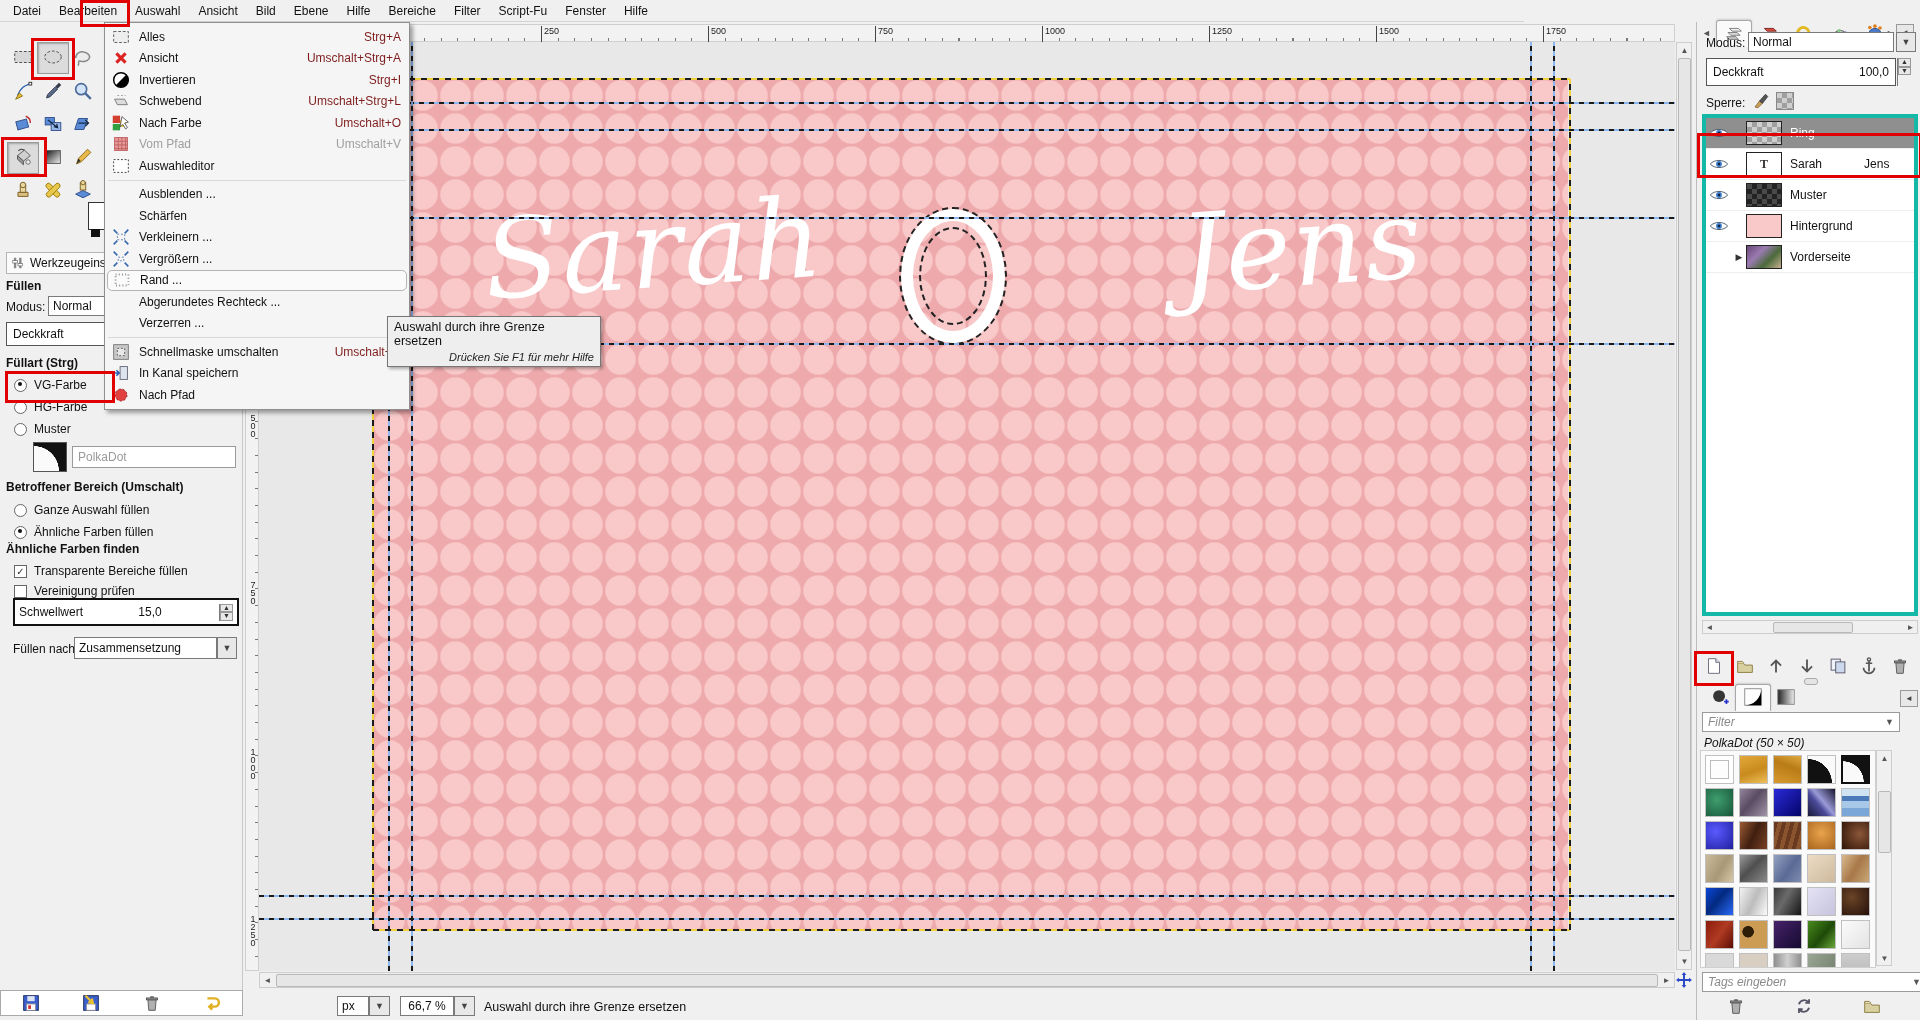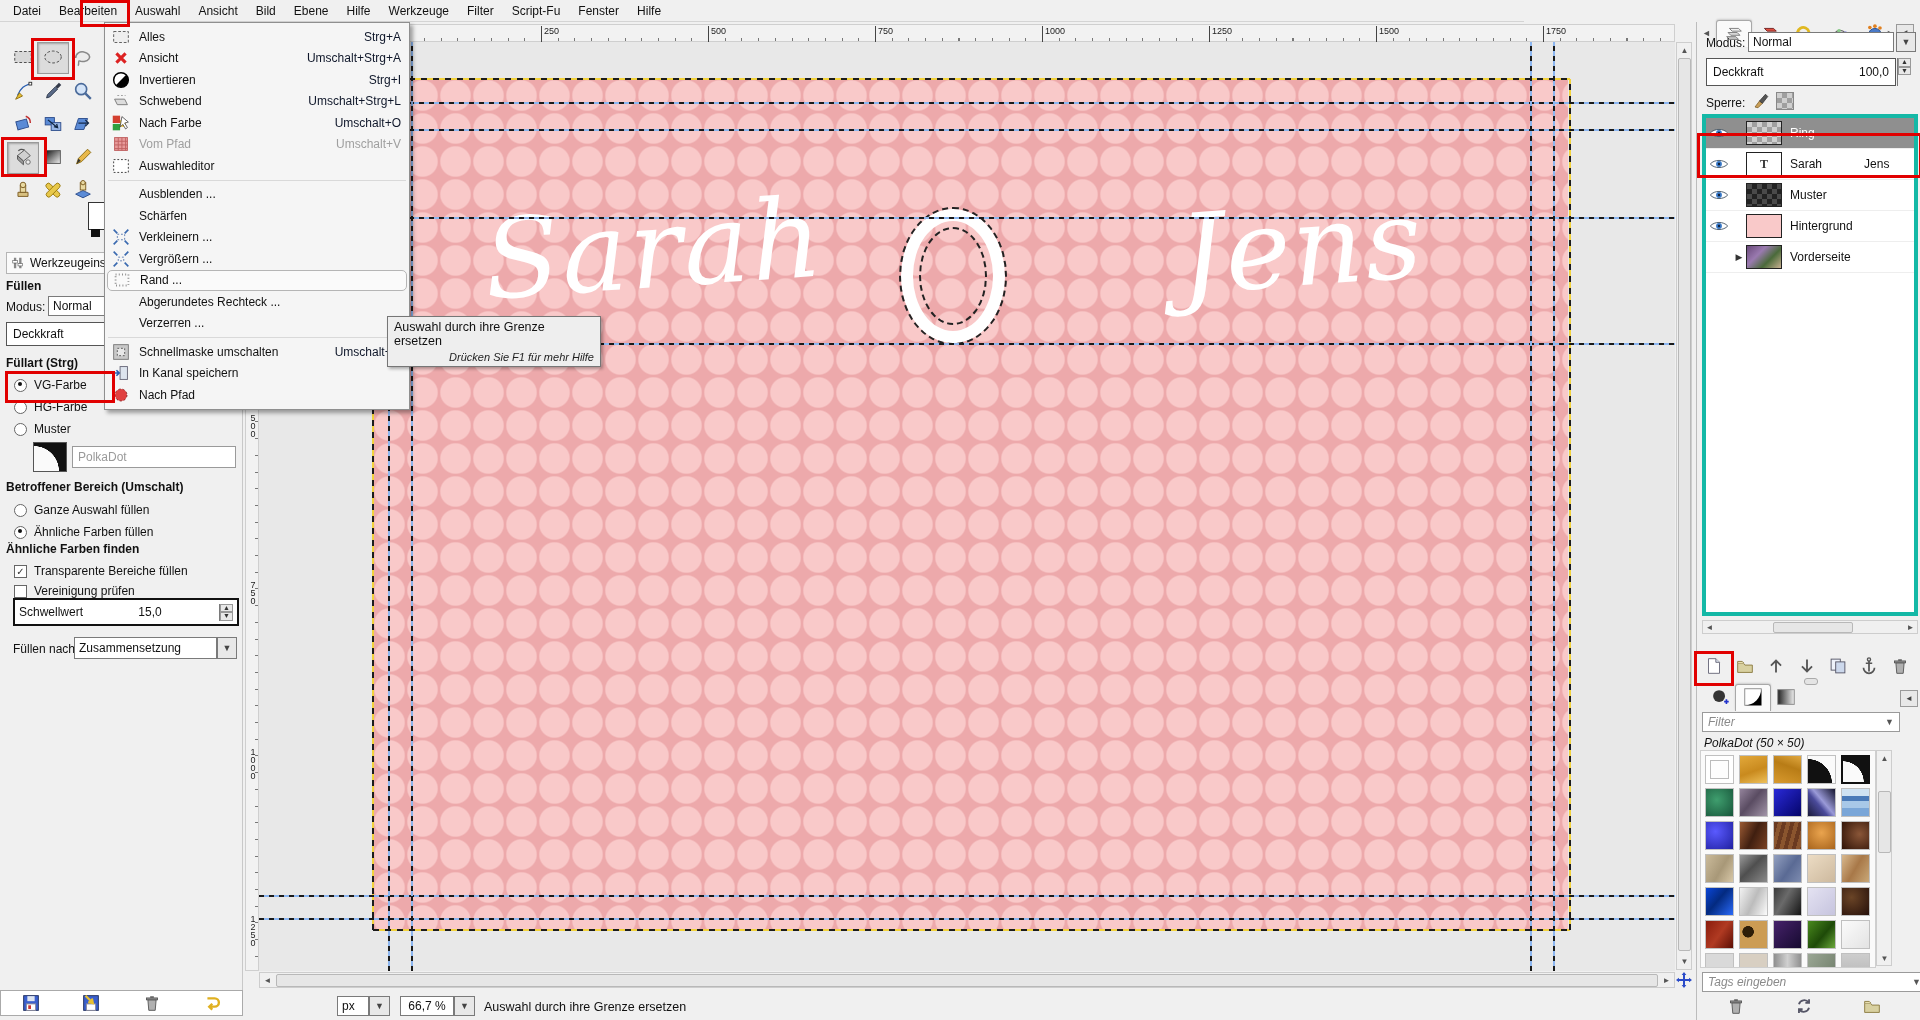--- a/index.html
+++ b/index.html
@@ -9,21 +9,21 @@
   
   #menubar{left:0;top:0;width:1524px;height:22px;background:#f0f0f0;border-bottom:1px solid #d4d4d4;
            display:flex;align-items:center;padding-left:4px;box-sizing:border-box;}
   .mb-item{padding:3px 9px;cursor:default;}
   
   #select-menu{left:104px;top:22px;width:306px;background:#f5f5f5;border:1px solid #8f8f8f;
                box-shadow:3px 3px 4px rgba(0,0,0,.35);z-index:40;padding:3px 2px;box-sizing:border-box;}
   .menu-item{height:21.5px;display:flex;align-items:center;padding:0 6px 0 3px;}
   .mi-ic{width:22px;height:18px;flex:none;display:flex;align-items:center;justify-content:center;margin-right:7px;}
   .mi-lab{flex:1;white-space:nowrap;}
-  .mi-sc{color:#0f172a;margin-left:18px;white-space:nowrap;}
+  .mi-sc{color:#7f1d1d;margin-left:18px;white-space:nowrap;}
   .mi-dis .mi-lab,.mi-dis .mi-sc{color:#9f9f9f;}
   .mi-hl{background:#fafafa;border:1px solid #b5b5b5;border-radius:5px;height:19.5px;}
   .menu-sep{height:1px;background:#d9d9d9;margin:3px 1px;}
   
   #tooltip{left:387px;top:316px;width:214px;background:#eeeeee;border:1px solid #767676;
            box-shadow:2px 2px 3px rgba(0,0,0,.3);z-index:60;padding:3px 6px;box-sizing:border-box;}
   #tooltip .tt1{font-size:12.5px;}
   #tooltip .tt2{font-size:11px;font-style:italic;text-align:right;color:#222;margin-top:3px;}
   
   .tool{position:absolute;width:30px;height:30px;display:flex;align-items:center;justify-content:center;
@@ -114,21 +114,21 @@
 <div id="app">
 
   <div id="menubar" class="abs">
       <div class="mb-item">Datei</div>
       <div class="mb-item">Bearbeiten</div>
       <div class="mb-item">Auswahl</div>
       <div class="mb-item">Ansicht</div>
       <div class="mb-item">Bild</div>
       <div class="mb-item">Ebene</div>
       <div class="mb-item">Hilfe</div>
-      <div class="mb-item">Werkzeuge</div>
+      <div class="mb-item">Bereiche</div>
       <div class="mb-item">Filter</div>
       <div class="mb-item">Script-Fu</div>
       <div class="mb-item">Fenster</div>
       <div class="mb-item">Hilfe</div>
     </div>
 
   <div id="ruler-top" class="abs ruler">
       <span class="rt-lab" style="left: 281px;">250</span>
       <span class="rt-lab" style="left: 448px;">500</span>
       <span class="rt-lab" style="left: 615px;">750</span>

